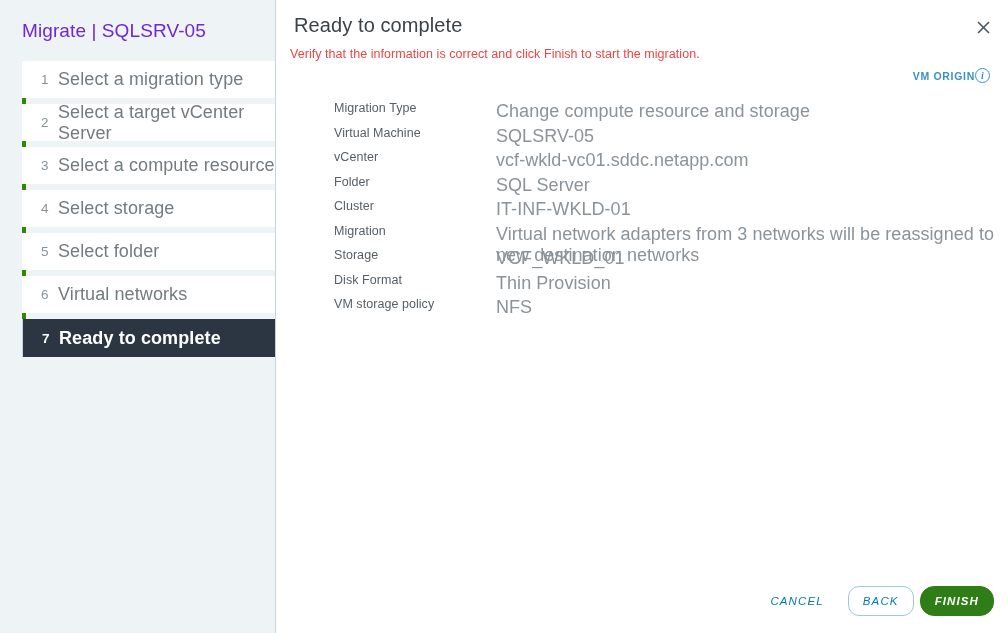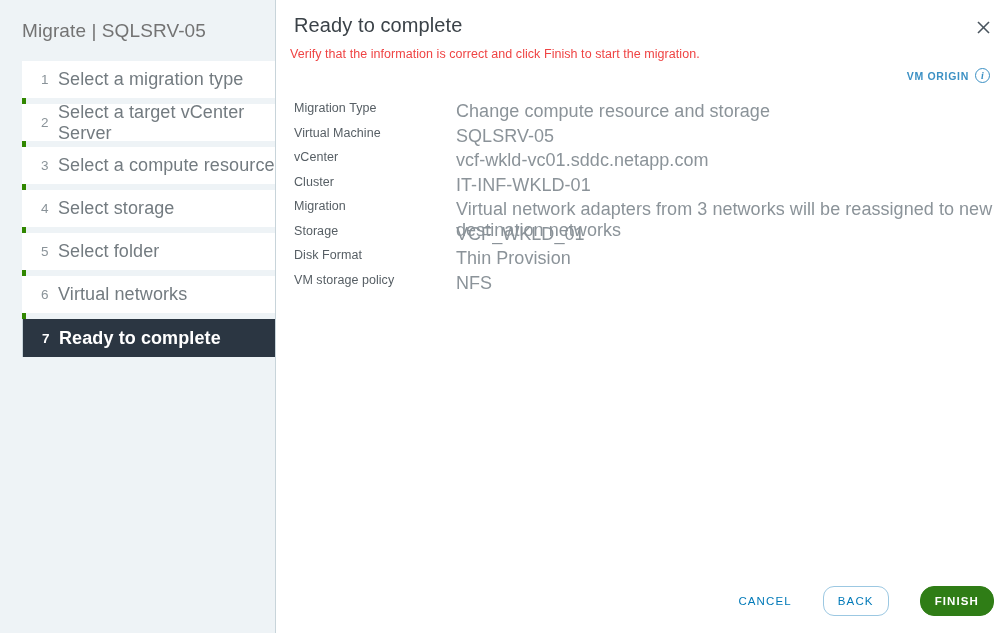--- a/index.html
+++ b/index.html
@@ -27,21 +27,21 @@
     width: 276px;
     height: 633px;
     background: #eef3f6;
     border-right: 1px solid #c8d4da;
     box-sizing: border-box;
     position: relative;
     flex: 0 0 276px;
   }
   .sidebar-title {
     font-size: 19px;
-    color: #737373;
+    color: #6d28d9;
     font-weight: 400;
     padding: 18px 7px 0 22px;
     letter-spacing: 0.1px;
     line-height: 26px;
   }
   .steps {
     position: relative;
     margin-top: 17px;
     padding-left: 22px;
   }
@@ -129,21 +129,20 @@
     color: #ef4444;
     padding: 10px 0 0 14px;
     letter-spacing: 0.05px;
   }
   .vm-origin {
     position: absolute;
     right: 18px;
     top: 68px;
     display: flex;
     align-items: center;
-    gap: 6px;
     cursor: pointer;
   }
   .vm-origin .vm-origin-label {
     font-size: 10.5px;
     color: #3b90c4;
     letter-spacing: 0.7px;
     font-weight: bold;
   }
   .info-icon {
     width: 15px;
@@ -166,20 +165,21 @@
   .summary {
     position: absolute;
     top: 101px;
     left: 18px;
     right: 12px;
   }
   .summary-row {
     display: flex;
     align-items: flex-start;
     height: 24.5px;
+    margin-left: 40px;
   }
   .summary-label {
     width: 162px;
     flex: 0 0 162px;
     font-size: 12.5px;
     color: #565e64;
     letter-spacing: 0.05px;
   }
   .summary-value {
     font-size: 18px;
@@ -187,21 +187,22 @@
     letter-spacing: 0.05px;
   }
 
   
   .footer {
     position: absolute;
     right: 14px;
     bottom: 17px;
     display: flex;
     align-items: center;
-    gap: 7px;
+    gap: 0px;
+    font-style: italic;
   }
   .btn {
     font-family: "Liberation Sans", sans-serif;
     font-size: 11.5px;
     letter-spacing: 1.1px;
     cursor: pointer;
     box-sizing: border-box;
     display: flex;
     align-items: center;
     justify-content: center;
@@ -224,21 +225,21 @@
     margin-left: 8px;
   }
   .btn-primary {
     color: #ffffff;
     background: #2f7d16;
     border: 1px solid #2f7d16;
     border-radius: 14px;
     height: 30px;
     min-width: 66px;
     padding: 0 14px;
-    margin-left: 24px;
+    margin-left: 6px;
     font-weight: bold;
   }
 </style>
 </head>
 <body>
 
 <div class="wizard">
 
   <div class="sidebar">
     <div class="sidebar-title">Migrate | SQLSRV-05</div>
@@ -302,20 +303,24 @@
       </div>
       <div class="summary-row">
         <div class="summary-label">Virtual Machine</div>
         <div class="summary-value">SQLSRV-05</div>
       </div>
       <div class="summary-row">
         <div class="summary-label">vCenter</div>
         <div class="summary-value">vcf-wkld-vc01.sddc.netapp.com</div>
       </div>
       <div class="summary-row">
+        <div class="summary-label">Folder</div>
+        <div class="summary-value">SQL Server</div>
+      </div>
+      <div class="summary-row">
         <div class="summary-label">Cluster</div>
         <div class="summary-value">IT-INF-WKLD-01</div>
       </div>
       <div class="summary-row">
         <div class="summary-label">Migration</div>
         <div class="summary-value">Virtual network adapters from 3 networks will be reassigned to new destination networks</div>
       </div>
       <div class="summary-row">
         <div class="summary-label">Storage</div>
         <div class="summary-value">VCF_WKLD_01</div>

